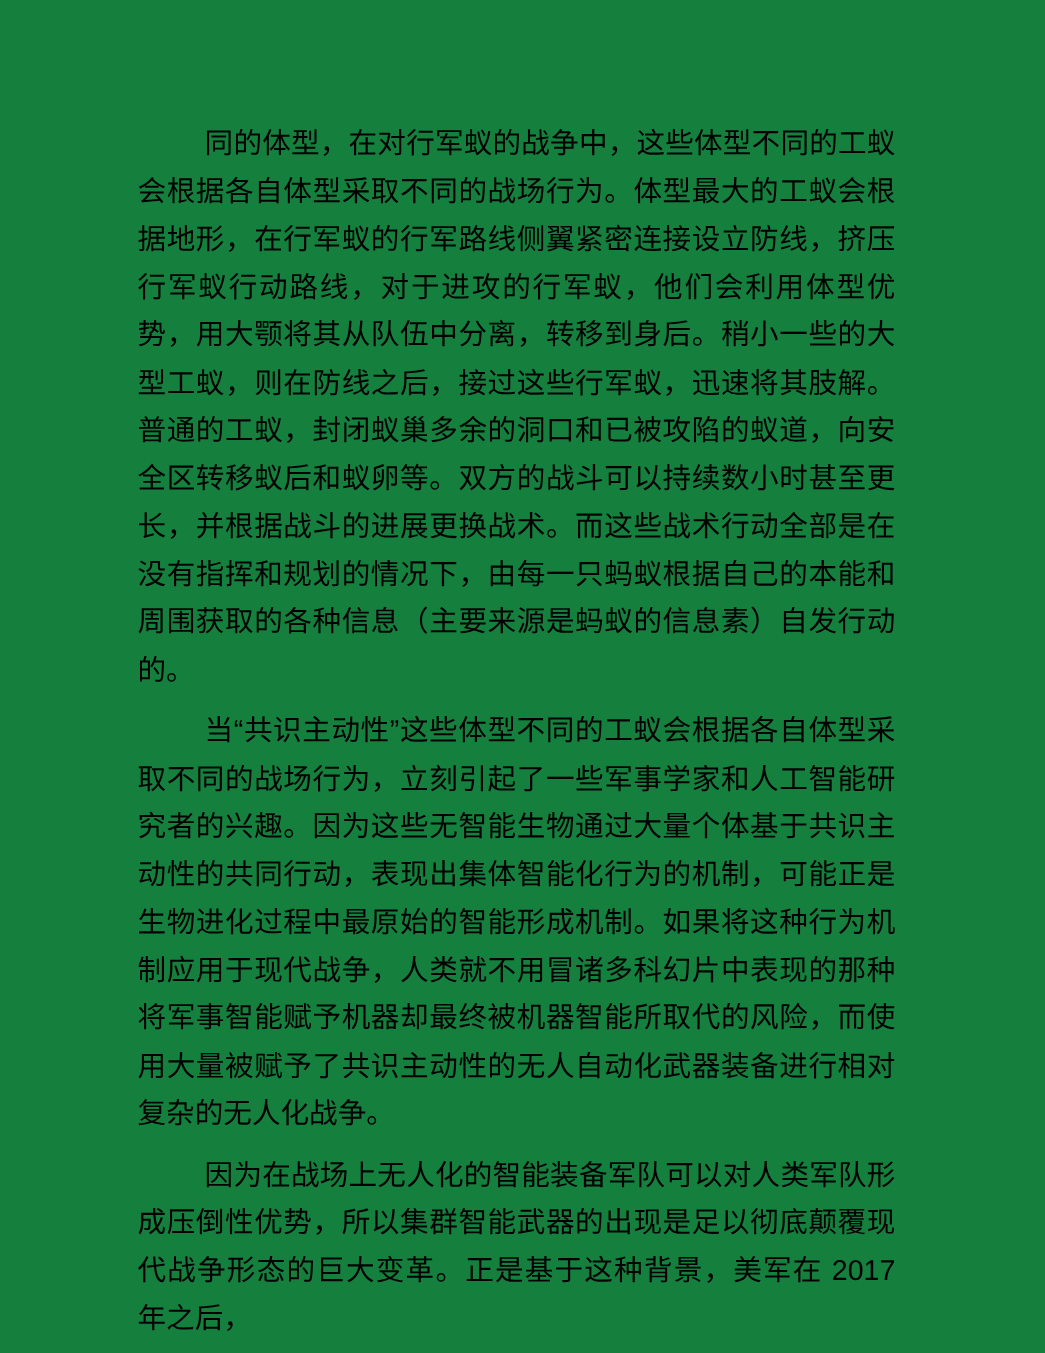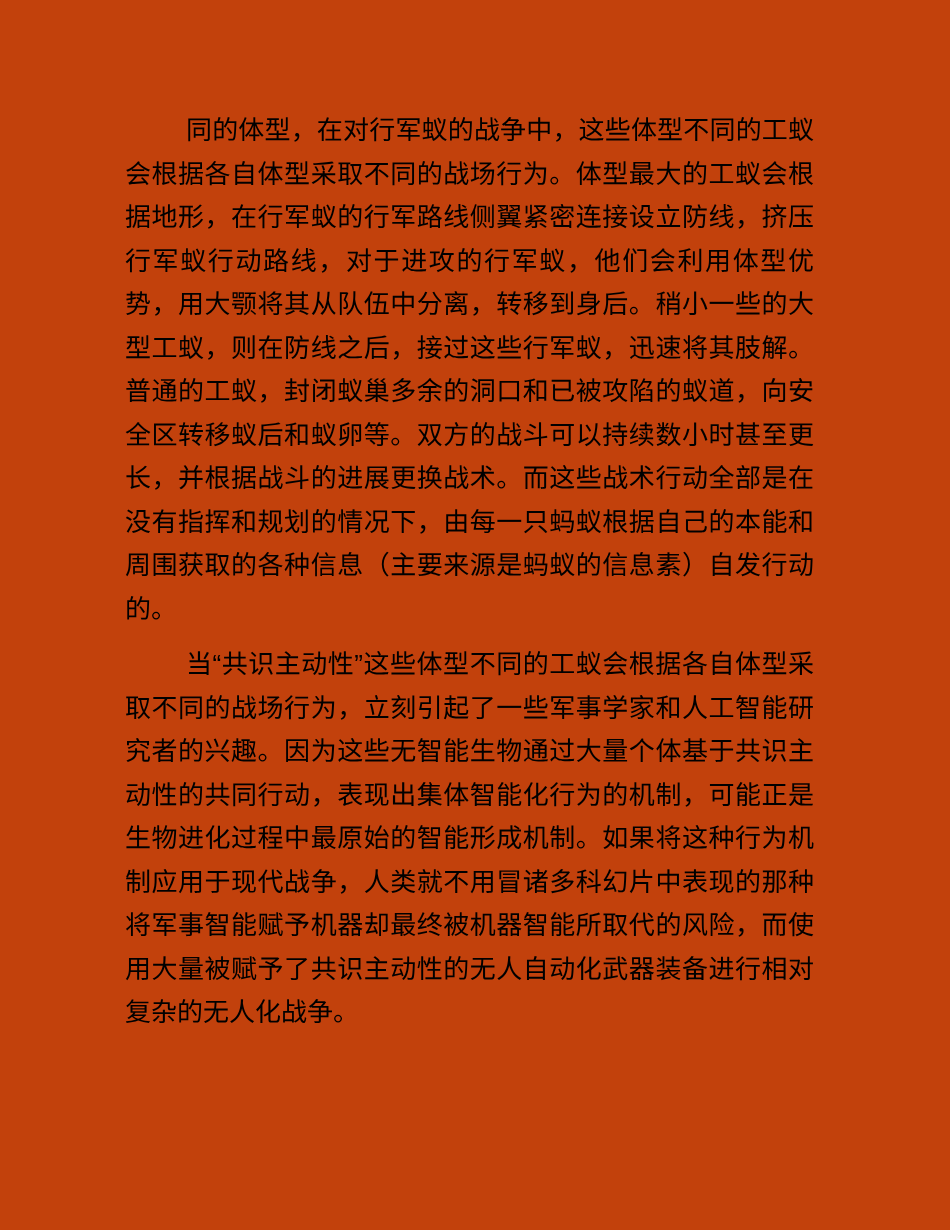--- a/index.html
+++ b/index.html
@@ -10,33 +10,34 @@
     width: 950px;
     height: 1230px;
     background: #ffffff;
     overflow: hidden;
   }
   .doc-page {
     box-sizing: border-box;
     width: 950px;
     height: 1230px;
     padding: 109px 136px 40px 125px;
-    background: #c2410c;
+    background: #15803d;
     color: #000000;
     font-family: "Liberation Sans", "DejaVu Sans", sans-serif;
     font-size: 26px;
     line-height: 43.5px;
     text-align: justify;
     text-justify: inter-ideograph;
   }
   .doc-paragraph {
     margin: 0 0 12px 0;
     text-indent: 61px;
     word-break: normal;
   }
 </style>
 </head>
 <body>
 
 <div class="doc-page">
   <p class="doc-paragraph">同的体型，在对行军蚁的战争中，这些体型不同的工蚁会根据各自体型采取不同的战场行为。体型最大的工蚁会根据地形，在行军蚁的行军路线侧翼紧密连接设立防线，挤压行军蚁行动路线，对于进攻的行军蚁，他们会利用体型优势，用大颚将其从队伍中分离，转移到身后。稍小一些的大型工蚁，则在防线之后，接过这些行军蚁，迅速将其肢解。普通的工蚁，封闭蚁巢多余的洞口和已被攻陷的蚁道，向安全区转移蚁后和蚁卵等。双方的战斗可以持续数小时甚至更长，并根据战斗的进展更换战术。而这些战术行动全部是在没有指挥和规划的情况下，由每一只蚂蚁根据自己的本能和周围获取的各种信息（主要来源是蚂蚁的信息素）自发行动的。</p>
   <p class="doc-paragraph">当“共识主动性”这些体型不同的工蚁会根据各自体型采取不同的战场行为，立刻引起了一些军事学家和人工智能研究者的兴趣。因为这些无智能生物通过大量个体基于共识主动性的共同行动，表现出集体智能化行为的机制，可能正是生物进化过程中最原始的智能形成机制。如果将这种行为机制应用于现代战争，人类就不用冒诸多科幻片中表现的那种将军事智能赋予机器却最终被机器智能所取代的风险，而使用大量被赋予了共识主动性的无人自动化武器装备进行相对复杂的无人化战争。</p>
+  <p class="doc-paragraph">因为在战场上无人化的智能装备军队可以对人类军队形成压倒性优势，所以集群智能武器的出现是足以彻底颠覆现代战争形态的巨大变革。正是基于这种背景，美军在 2017 年之后，</p>
 </div>
 
 </body></html>

